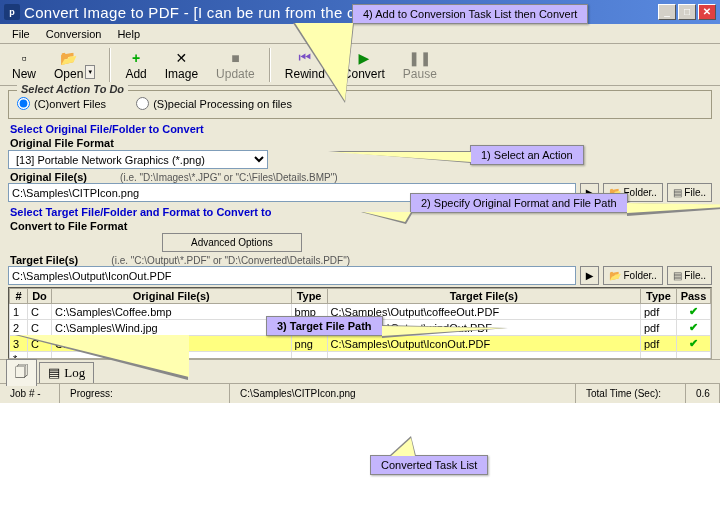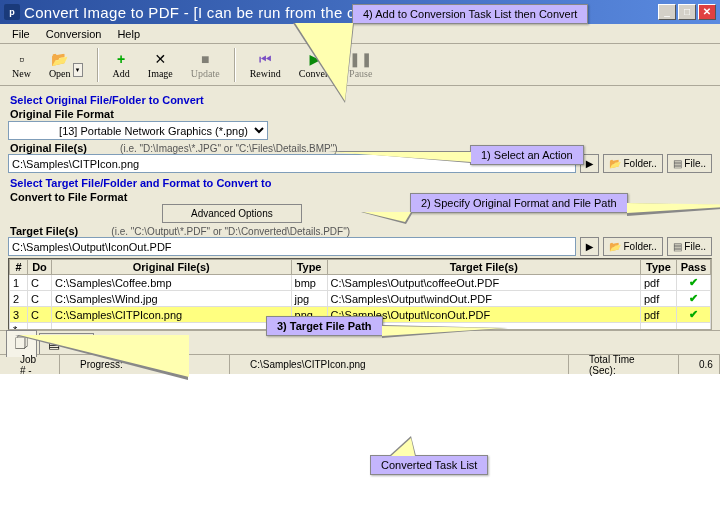--- a/index.html
+++ b/index.html
@@ -8,52 +8,52 @@
 .titlebar .icon { width: 16px; height: 16px; background: #1a3a7a; border-radius: 2px; margin-right: 4px; display: flex; align-items: center; justify-content: center; color: #fff; font-size: 9px; font-weight: bold; }
 .titlebar .text { font-size: 15px; letter-spacing: 0.3px; font-weight: normal; flex: 1; }
 .titlebar .btns { display: flex; gap: 2px; }
 .titlebar .wbtn { width: 18px; height: 16px; background: #d4d0c8; border: 1px solid #fff; border-right-color: #555; border-bottom-color: #555; font-size: 10px; text-align: center; line-height: 13px; cursor: pointer; }
 .titlebar .close { background: #e04040; color: #fff; font-weight: bold; }
 .menubar { background: #ece9d8; height: 20px; display: flex; align-items: center; padding: 0 4px; border-bottom: 1px solid #aca899; }
 .menubar span { padding: 2px 8px; cursor: pointer; }
 .toolbar { background: #ece9d8; height: 42px; display: flex; align-items: center; padding: 0 4px; border-bottom: 1px solid #aca899; gap: 2px; }
 .tbtn { display: flex; flex-direction: column; align-items: center; padding: 2px 8px; cursor: pointer; }
 .tbtn .ticon { height: 18px; font-size: 14px; display: flex; align-items: center; }
-.tbtn .tlab { font-size: 10px; font-family: Liberation Serif, serif; }
+.tbtn .tlab { font-size: 12px; }
 .tbtn.disabled { opacity: 0.45; }
 .tbtn.dropdown { flex-direction: row; align-items: flex-end; }
 .tbtn.dropdown .ticon-wrap { display: flex; flex-direction: column; align-items: center; }
 .tbtn.dropdown .dropbtn { border: 1px solid #888; width: 10px; height: 14px; font-size: 7px; text-align: center; line-height: 12px; margin-left: 2px; margin-bottom: 2px; background: #f4f1e8; }
 .tsep { width: 2px; height: 34px; border-left: 1px solid #aca899; border-right: 1px solid #fff; margin: 0 4px; }
 .content { background: #ece9d8; padding: 4px 8px 0 8px; }
 .fieldset { border: 1px solid #9f9a82; padding: 6px 8px 8px 8px; margin-bottom: 4px; position: relative; background: #ece9d8; }
 .fieldset .legend { position: absolute; top: -8px; left: 8px; background: #ece9d8; padding: 0 4px; font-weight: bold; font-style: italic; color: #333; font-size: 11px; }
 .radiorow { display: flex; gap: 30px; align-items: center; }
 .radiorow label { display: flex; align-items: center; gap: 4px; cursor: pointer; }
 .radiorow input { margin: 0; }
 .section-hdr { color: #0000cc; font-weight: bold; margin: 4px 0 2px 2px; font-size: 11px; }
 .lbl { font-size: 11px; font-weight: bold; margin: 2px 0 1px 2px; }
 .hint { font-size: 10px; color: #555; margin-left: 30px; }
 .row { display: flex; align-items: center; gap: 4px; margin-bottom: 2px; }
 .text-input, select { font-family: inherit; font-size: 11px; height: 19px; border: 1px solid #7f9db9; background: #fff; padding: 1px 3px; }
-.combo { width: 260px; text-align: right; }
+.combo { width: 260px; }
 .text-input { flex: 1; }
 .btn-sm { height: 19px; border: 1px solid #888; background: #ece9d8; font-size: 10px; padding: 0 5px; cursor: pointer; display: flex; align-items: center; gap: 2px; }
 .btn-sm.square { width: 19px; justify-content: center; padding: 0; }
 .table-wrap { border: 1px inset #aca899; background: #fff; height: 72px; overflow: auto; margin-top: 2px; }
 table { border-collapse: collapse; width: 100%; font-size: 11px; }
 th { background: #ece9d8; border: 1px solid #aca899; padding: 1px 3px; font-weight: bold; text-align: center; position: sticky; top: 0; }
 td { border: 1px solid #ddd; padding: 1px 3px; }
 tr.hl td { background: #ffff80; }
 .ck { color: #0a0; font-weight: bold; text-align: center; }
 .tabs { display: flex; align-items: center; height: 24px; background: #ece9d8; padding: 2px 6px 0 6px; border-top: 1px solid #aca899; }
 .tab { border: 1px solid #888; border-bottom: none; background: #ece9d8; padding: 2px 8px; margin-right: 2px; font-size: 13px; font-family: Georgia, serif; display: flex; align-items: center; gap: 4px; cursor: pointer; }
 .tab.active { background: #f5f3e8; }
 .status { border-top: 1px solid #aca899; height: 20px; background: #ece9d8; display: flex; align-items: center; font-size: 10px; }
-.status .cell { border-right: 1px solid #aca899; padding: 0 20px; height: 100%; display: flex; align-items: center; }
+.status .cell { border-right: 1px solid #aca899; padding: 0 10px; height: 100%; display: flex; align-items: center; }
 .status .wide { flex: 1; }
 .callout { position: absolute; background: #c4b5fd; border: 1px solid #888; padding: 3px 10px; font-size: 11px; z-index: 50; box-shadow: 1px 1px 2px rgba(0,0,0,.3); }
 .callout::before, .callout::after { content: ""; position: absolute; width: 0; height: 0; }
 .co1 { top: 4px; left: 352px; }
 .co1::after { left: -58px; top: 100%; border-top: 78px solid #ffffb0; border-left: 50px solid transparent; border-right: 8px solid transparent; }
 .co1::before { left: -60px; top: 100%; border-top: 80px solid #888; border-left: 52px solid transparent; border-right: 9px solid transparent; }
 .co2 { top: 145px; left: 470px; }
 .co2::after { left: -140px; top: 6px; border-right: 140px solid #ffffb0; border-top: 0; border-bottom: 10px solid transparent; }
 .co2::before { left: -143px; top: 5px; border-right: 143px solid #888; border-top: 0; border-bottom: 12px solid transparent; }
 .co3 { top: 193px; left: 410px; }
@@ -125,20 +125,33 @@
       <div class="ticon" style="color:#0a8a0a">▶</div>
       <div class="tlab">Convert</div>
     </div>
   <div class="tbtn disabled">
       <div class="ticon">❚❚</div>
       <div class="tlab">Pause</div>
     </div>
 </div>
 
 <div class="content">
+  <div class="fieldset">
+    <div class="legend">Select Action To Do</div>
+    <div class="radiorow">
+      <label>
+          <input type="radio" checked="" style="">
+          <span>(C)onvert Files</span>
+        </label>
+      <label>
+          <input type="radio" style="">
+          <span>(S)pecial Processing on files</span>
+        </label>
+    </div>
+  </div>
 
   <div class="section-hdr">Select Original File/Folder to Convert</div>
   <div class="lbl">Original File Format</div>
   <div class="row">
       <select class="combo"><option>[13] Portable Network Graphics (*.png)</option></select>
     </div>
   <div class="lbl" style="display:inline">Original File(s)</div>
   <span class="hint">(i.e. "D:\Images\*.JPG"  or "C:\Files\Details.BMP")</span>
   <div class="row">
     <input class="text-input" value="C:\Samples\CITPIcon.png" style="">

